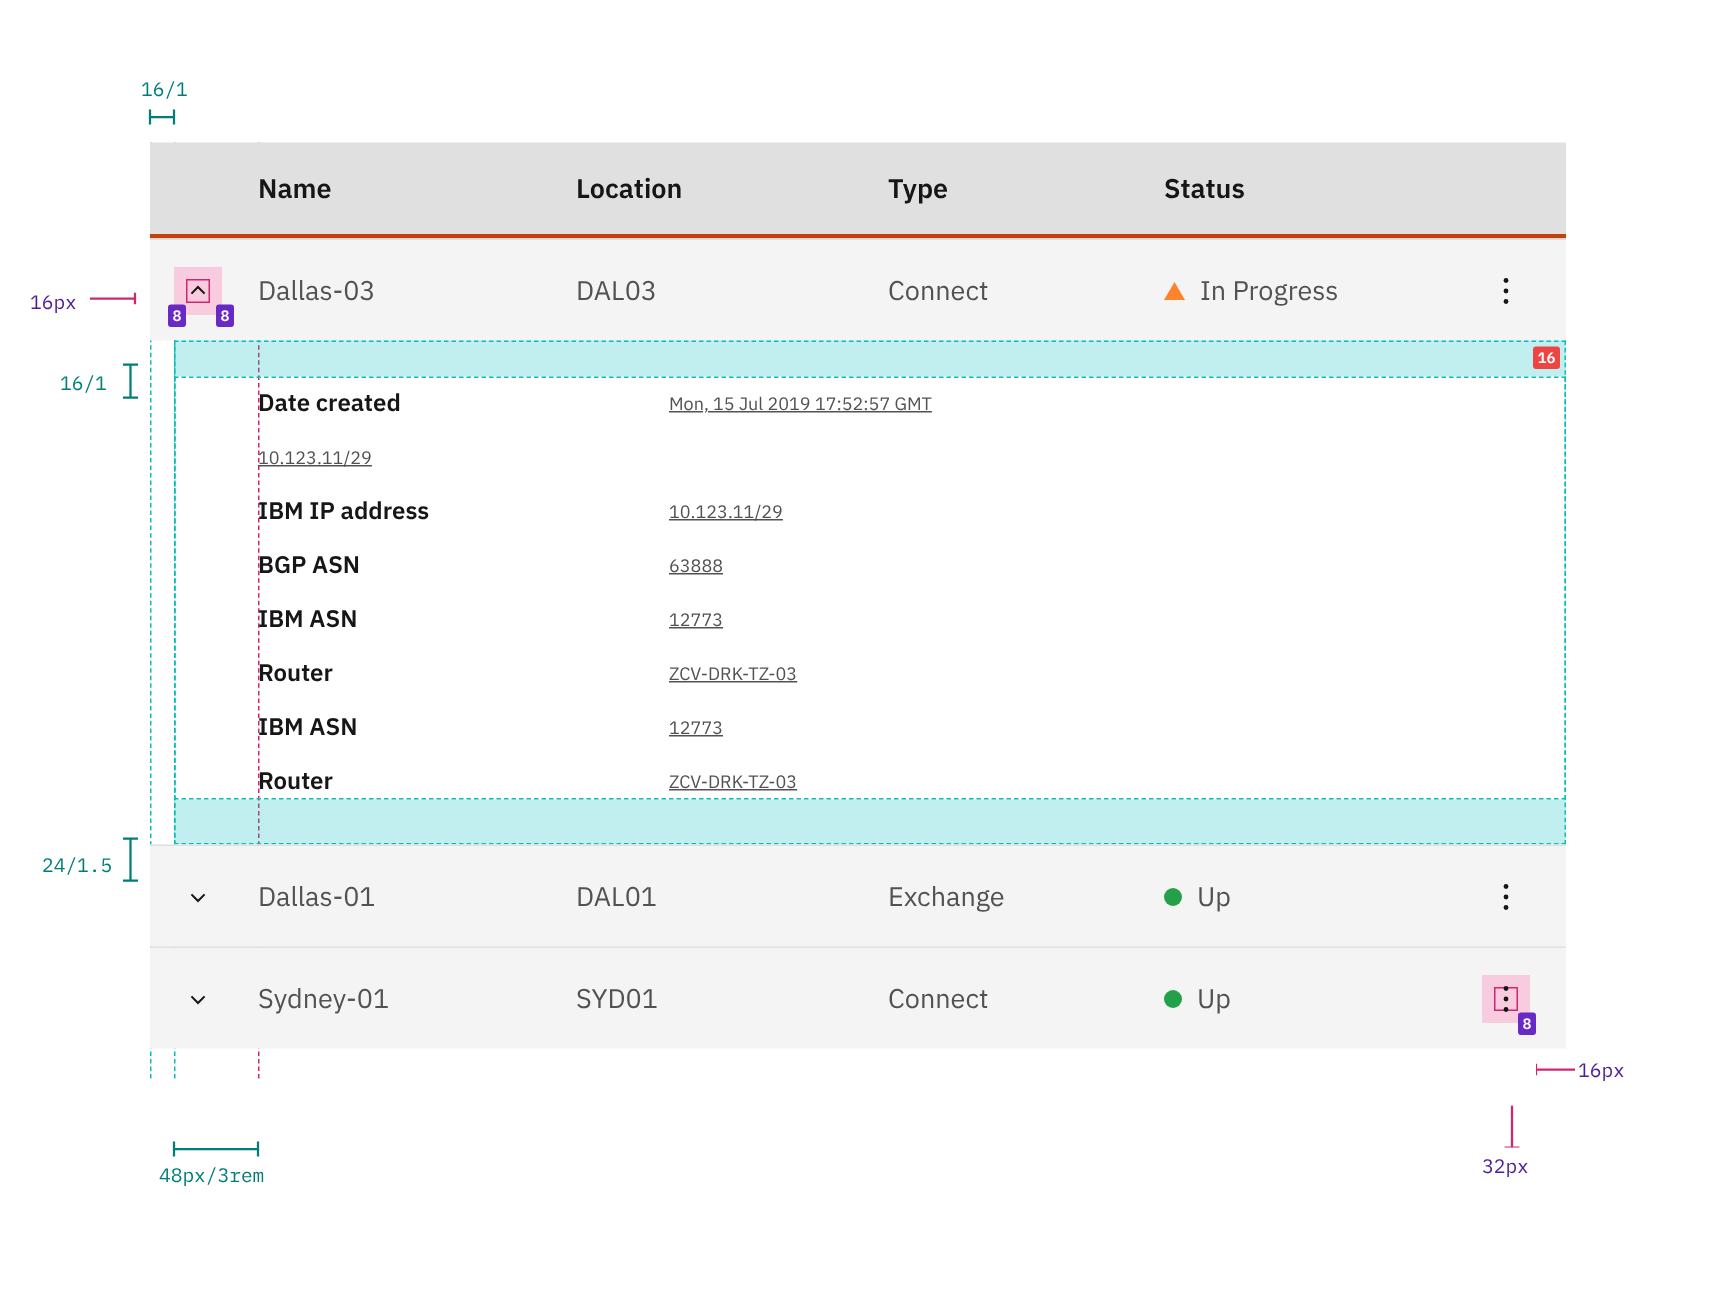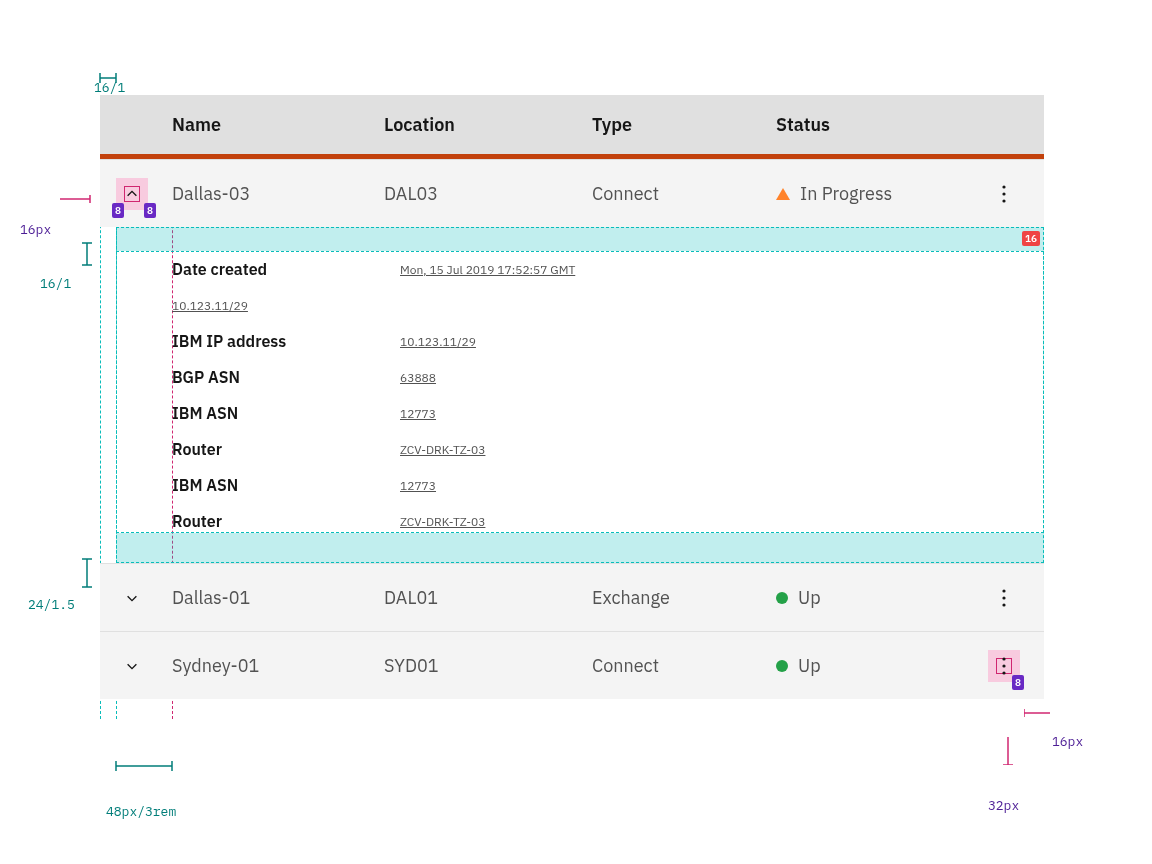--- a/index.html
+++ b/index.html
@@ -20,21 +20,21 @@
   
   .tbl-wrap {
     width: 944px;
     position: relative;
   }
   .tbl-header {
     display: flex;
     align-items: center;
     background: #e0e0e0;
     height: 64px;
-    border-bottom: 5px solid #c2410c;
+    border-bottom: 3px solid #c2410c;
   }
   .col-expand { width: 56px; flex: 0 0 56px; padding-left: 16px; }
   .col-name  { width: 228px; flex: 0 0 228px; padding-left: 16px; }
   .col-loc   { width: 208px; flex: 0 0 208px; }
   .col-type  { width: 184px; flex: 0 0 184px; }
   .col-stat  { width: 200px; flex: 0 0 200px; }
   .col-menu  { flex: 1; display:flex; justify-content:flex-end; padding-right: 24px; }
   .th {
     font-weight: 600;
     font-size: 18px;
@@ -64,36 +64,36 @@
     display:flex; align-items:center; justify-content:center;
     cursor:pointer;
     position:relative;
   }
   
   .detail-grid {
     padding: 24px 16px 24px 72px;
     position:relative;
   }
   .detail-row { display:flex; align-items:center; height:36px; }
-  .detail-key { font-weight:600; font-size:16px; width:228px; color:#161616; }
+  .detail-key { font-weight:600; font-size:16px; width:274px; color:#161616; }
   .detail-val { font-size:12px; color:#525252;text-decoration:underline; }
   
   .status { display:flex; align-items:center; gap:10px; font-size:18px; color:#525252; }
   .status .dot.orange {
     width:0; height:0;
     border-left:7px solid transparent;
     border-right:7px solid transparent;
     border-bottom:12px solid #ff832b;
   }
   .status .dot.green {
     width:12px; height:12px; border-radius:50%;
     background:#24a148;
   }
   
-  .anno { position:absolute; font-family: "IBM Plex Mono", ui-monospace, SFMono-Regular, Menlo, monospace; font-size:13px;margin-top:28px; }
+  .anno { position:absolute; font-family: "IBM Plex Mono", ui-monospace, SFMono-Regular, Menlo, monospace; font-size:13px; }
   .teal { color:#007d79; }
   .magenta { color:#4c1d95; }
   .badge {
     font-size:10px; font-weight:600; color:white;
     padding:1px 3px; border-radius:2px;
     position:absolute;
   }
   .badge.purple { background:#6929c4; }
   .badge.teal   { background:#ef4444; }
   .dashed-teal-v {

